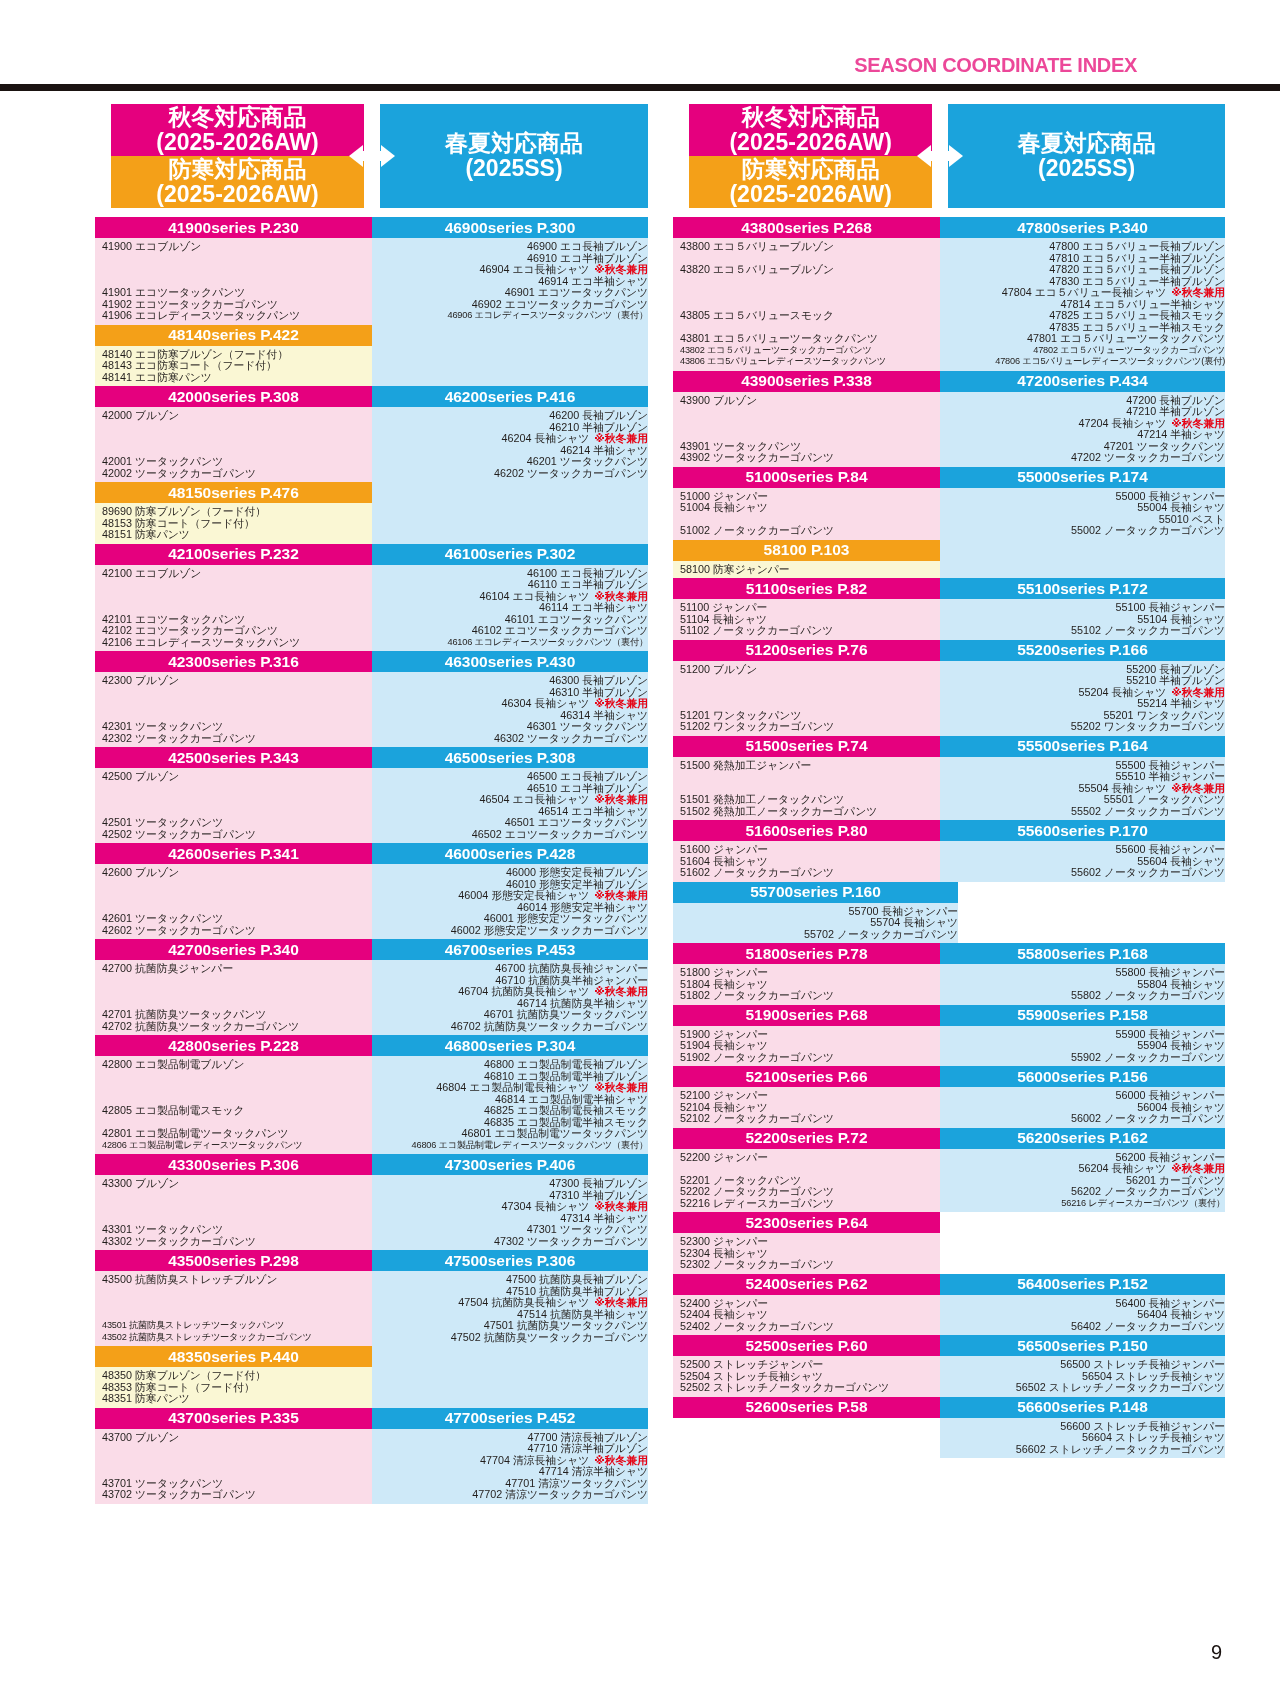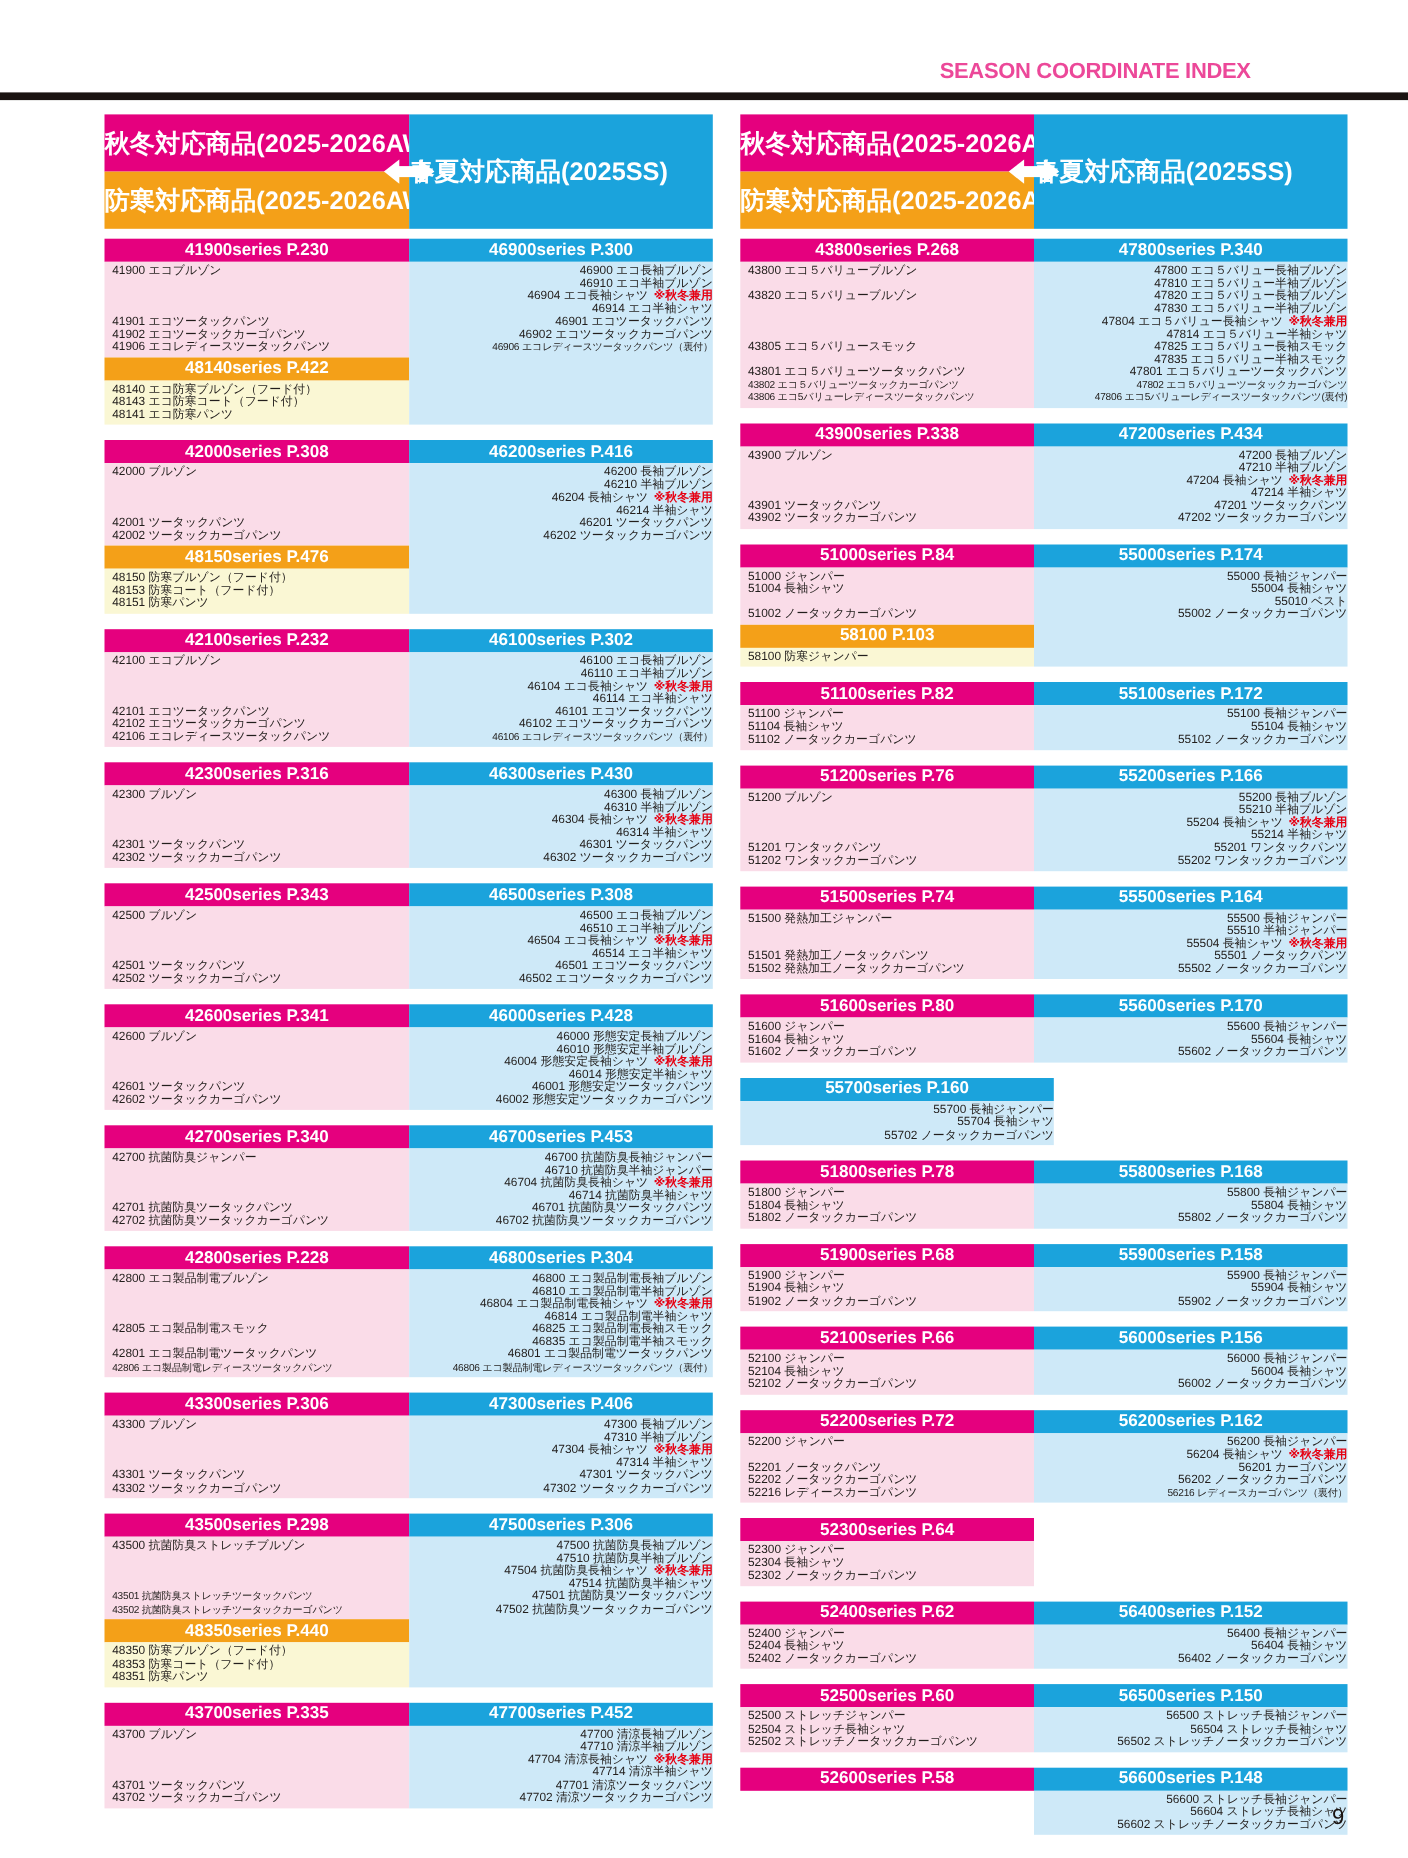--- a/index.html
+++ b/index.html
@@ -21,32 +21,32 @@
   .rule{height:7px; background:#1A1311; margin-top:7px;}
   .content{display:flex; padding-left:95px; gap:25px; margin-top:13px;}
   .pair-left{width:553px;}
   .pair-right{width:552px;}
   .pair-left .sideA{width:277px;} .pair-left .sideB{width:276px;}
   .pair-right .sideA{width:267px;} .pair-right .sideB{width:285px;}
 
   .legend{display:flex; height:104px; position:relative; margin-bottom:9px;}
   .legend .sideA{display:flex; flex-direction:column;}
   .legend-aw,.legend-winter,.legend-ss{
-    display:flex; flex-direction:row; align-items:center; 
-    color:#fff; font-weight:bold;
+    display:flex; flex-direction:column; align-items:center; justify-content:center;
+    color:#fff; font-weight:bold;margin-left:16px;
   }
   .legend-aw{flex:1; background:var(--magenta);}
   .legend-winter{flex:1; background:var(--orange);}
   .legend-ss{background:var(--blue);}
   .legend-line{font-size:23px; line-height:25px; white-space:nowrap;}
   .legend-arrow{position:absolute; top:50%; width:46px; height:24px;}
   .pair-left  .legend-arrow{left:277px; transform:translate(-50%,-50%);}
   .pair-right .legend-arrow{left:267px; transform:translate(-50%,-50%);}
 
-  .group{display:flex; margin-bottom:14px;}
+  .group{display:flex; margin-bottom:0;}
   .g-aw,.g-ss{display:flex; flex-direction:column;}
   .bar{
     height:21px; display:flex; align-items:center; justify-content:center;
     color:#fff; font-weight:bold; font-size:15.5px; white-space:nowrap;
   }
   .aw-bar{background:var(--magenta);}
   .ss-bar{background:var(--blue);}
   .winter-bar{background:var(--orange);}
   .items{padding:3px 0 3px 7px;}
   .grow{flex:1;}
@@ -129,21 +129,21 @@
             <div class="items pinkbg">
               <div class="row"><span class="item-code">42000</span> <span class="item-name">ブルゾン</span></div>
               <div class="row">&nbsp;</div>
               <div class="row">&nbsp;</div>
               <div class="row">&nbsp;</div>
               <div class="row"><span class="item-code">42001</span> <span class="item-name">ツータックパンツ</span></div>
               <div class="row"><span class="item-code">42002</span> <span class="item-name">ツータックカーゴパンツ</span></div>
             </div>
             <div class="bar winter-bar">48150series P.476</div>
             <div class="items yellowbg grow">
-              <div class="row"><span class="item-code">48150</span> <span class="item-name">防寒ブルゾン（フード付）</span></div>
+              <div class="row"><span class="item-code">89690</span> <span class="item-name">防寒ブルゾン（フード付）</span></div>
               <div class="row"><span class="item-code">48153</span> <span class="item-name">防寒コート（フード付）</span></div>
               <div class="row"><span class="item-code">48151</span> <span class="item-name">防寒パンツ</span></div>
             </div>
           </div>
           <div class="g-ss sideB">
             <div class="bar ss-bar">46200series P.416</div>
             <div class="items bluebg grow">
               <div class="row"><span class="item-code">46200</span> <span class="item-name">長袖ブルゾン</span></div>
               <div class="row"><span class="item-code">46210</span> <span class="item-name">半袖ブルゾン</span></div>
               <div class="row"><span class="item-code">46204</span> <span class="item-name">長袖シャツ</span><span class="item-note">※秋冬兼用</span></div>

